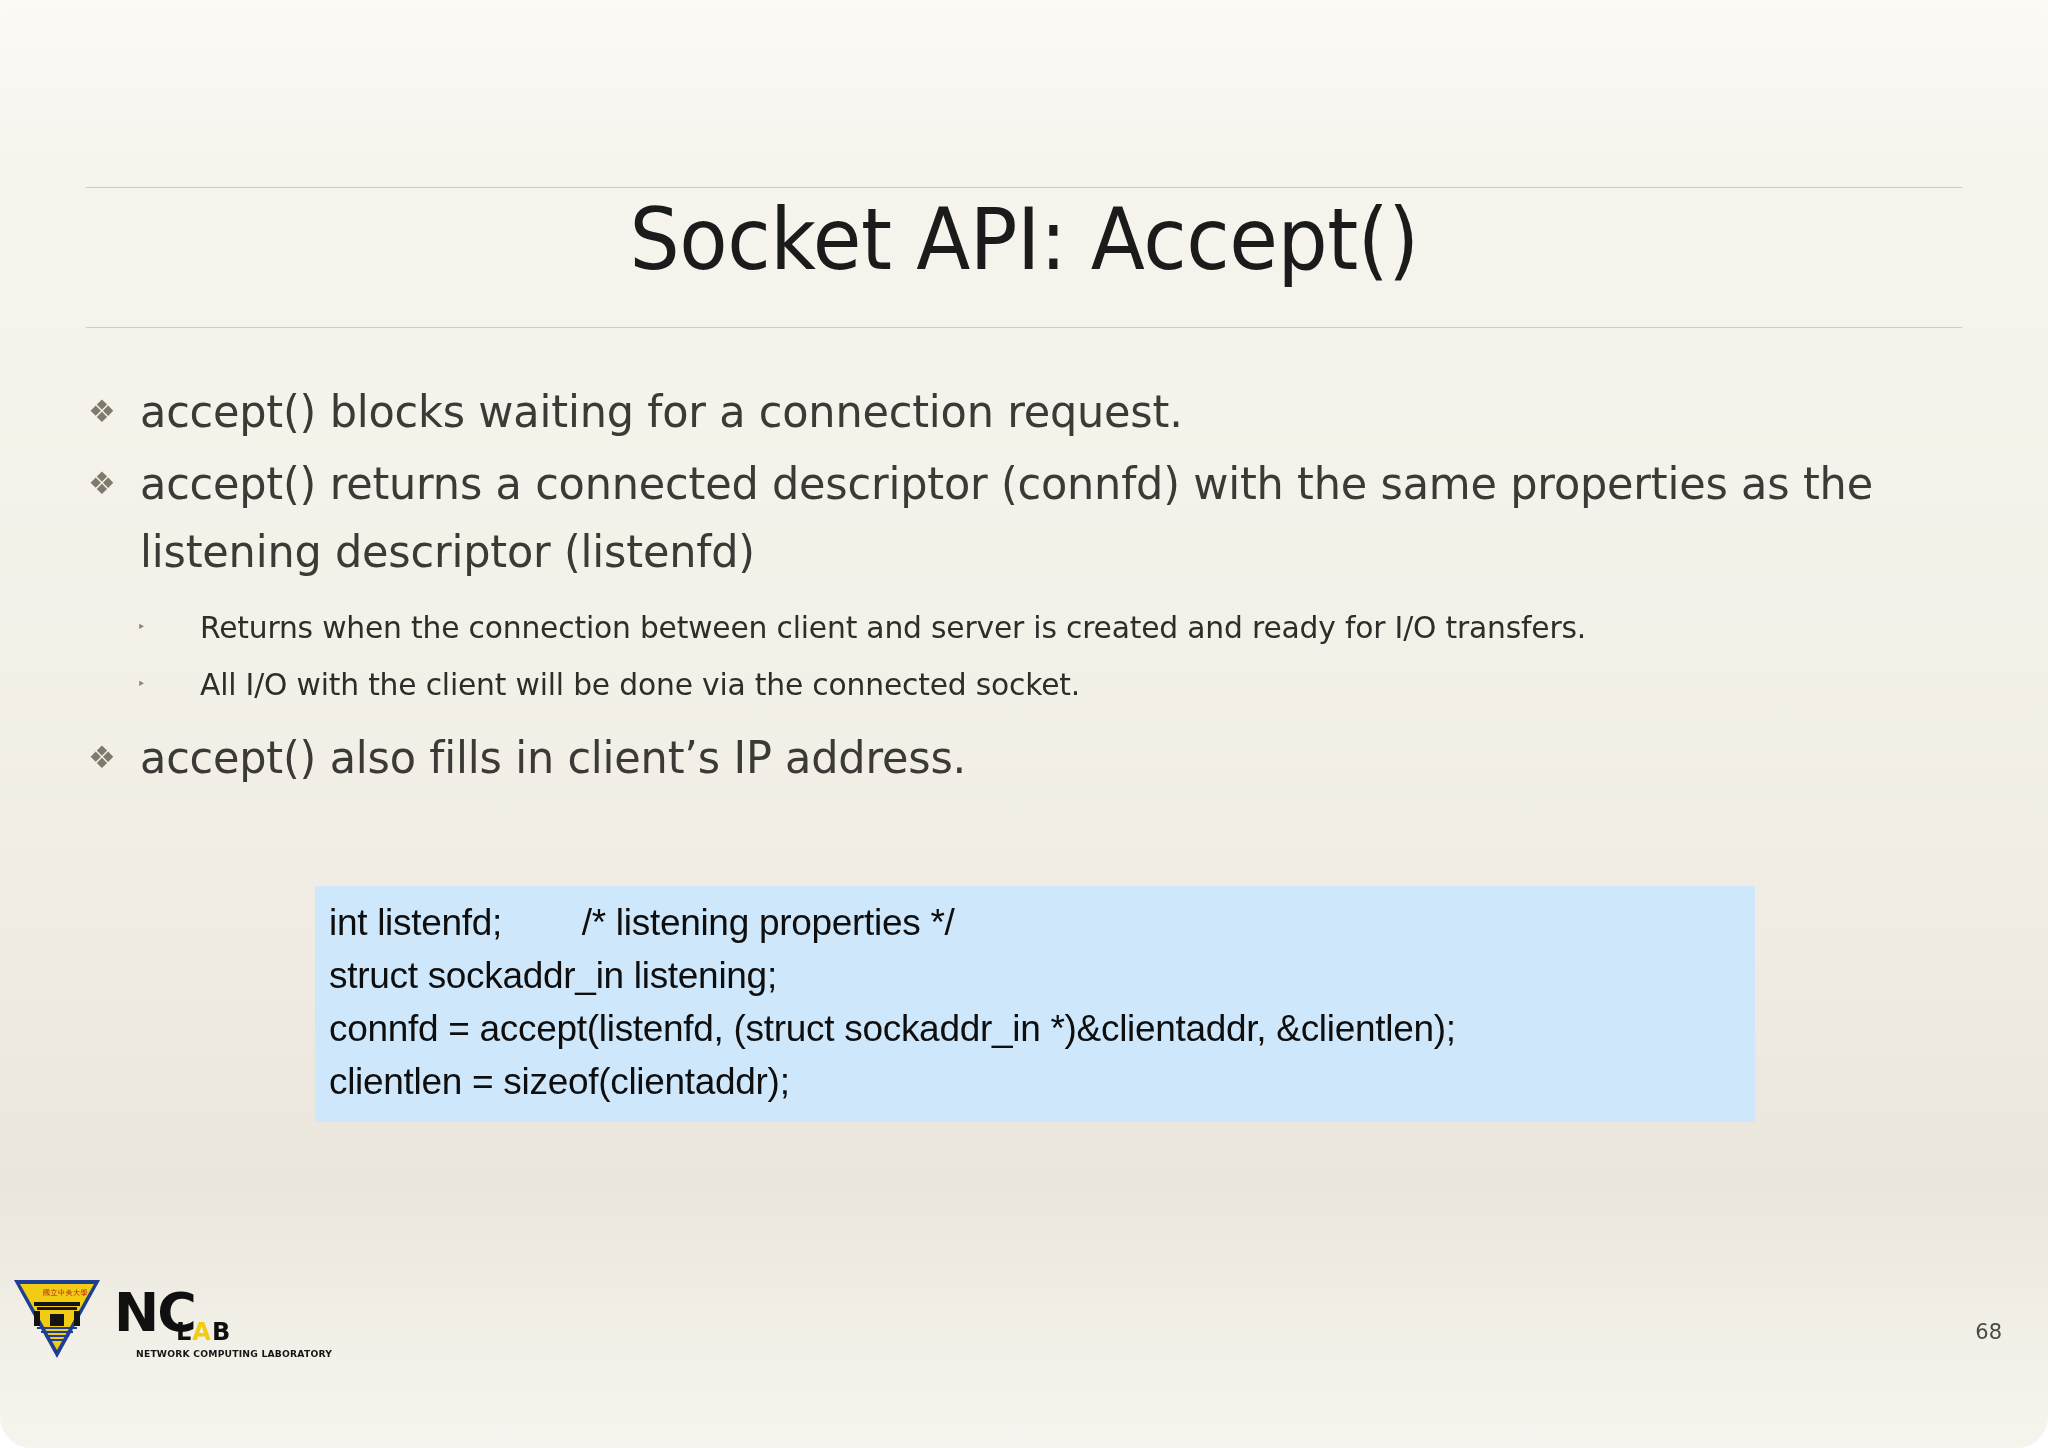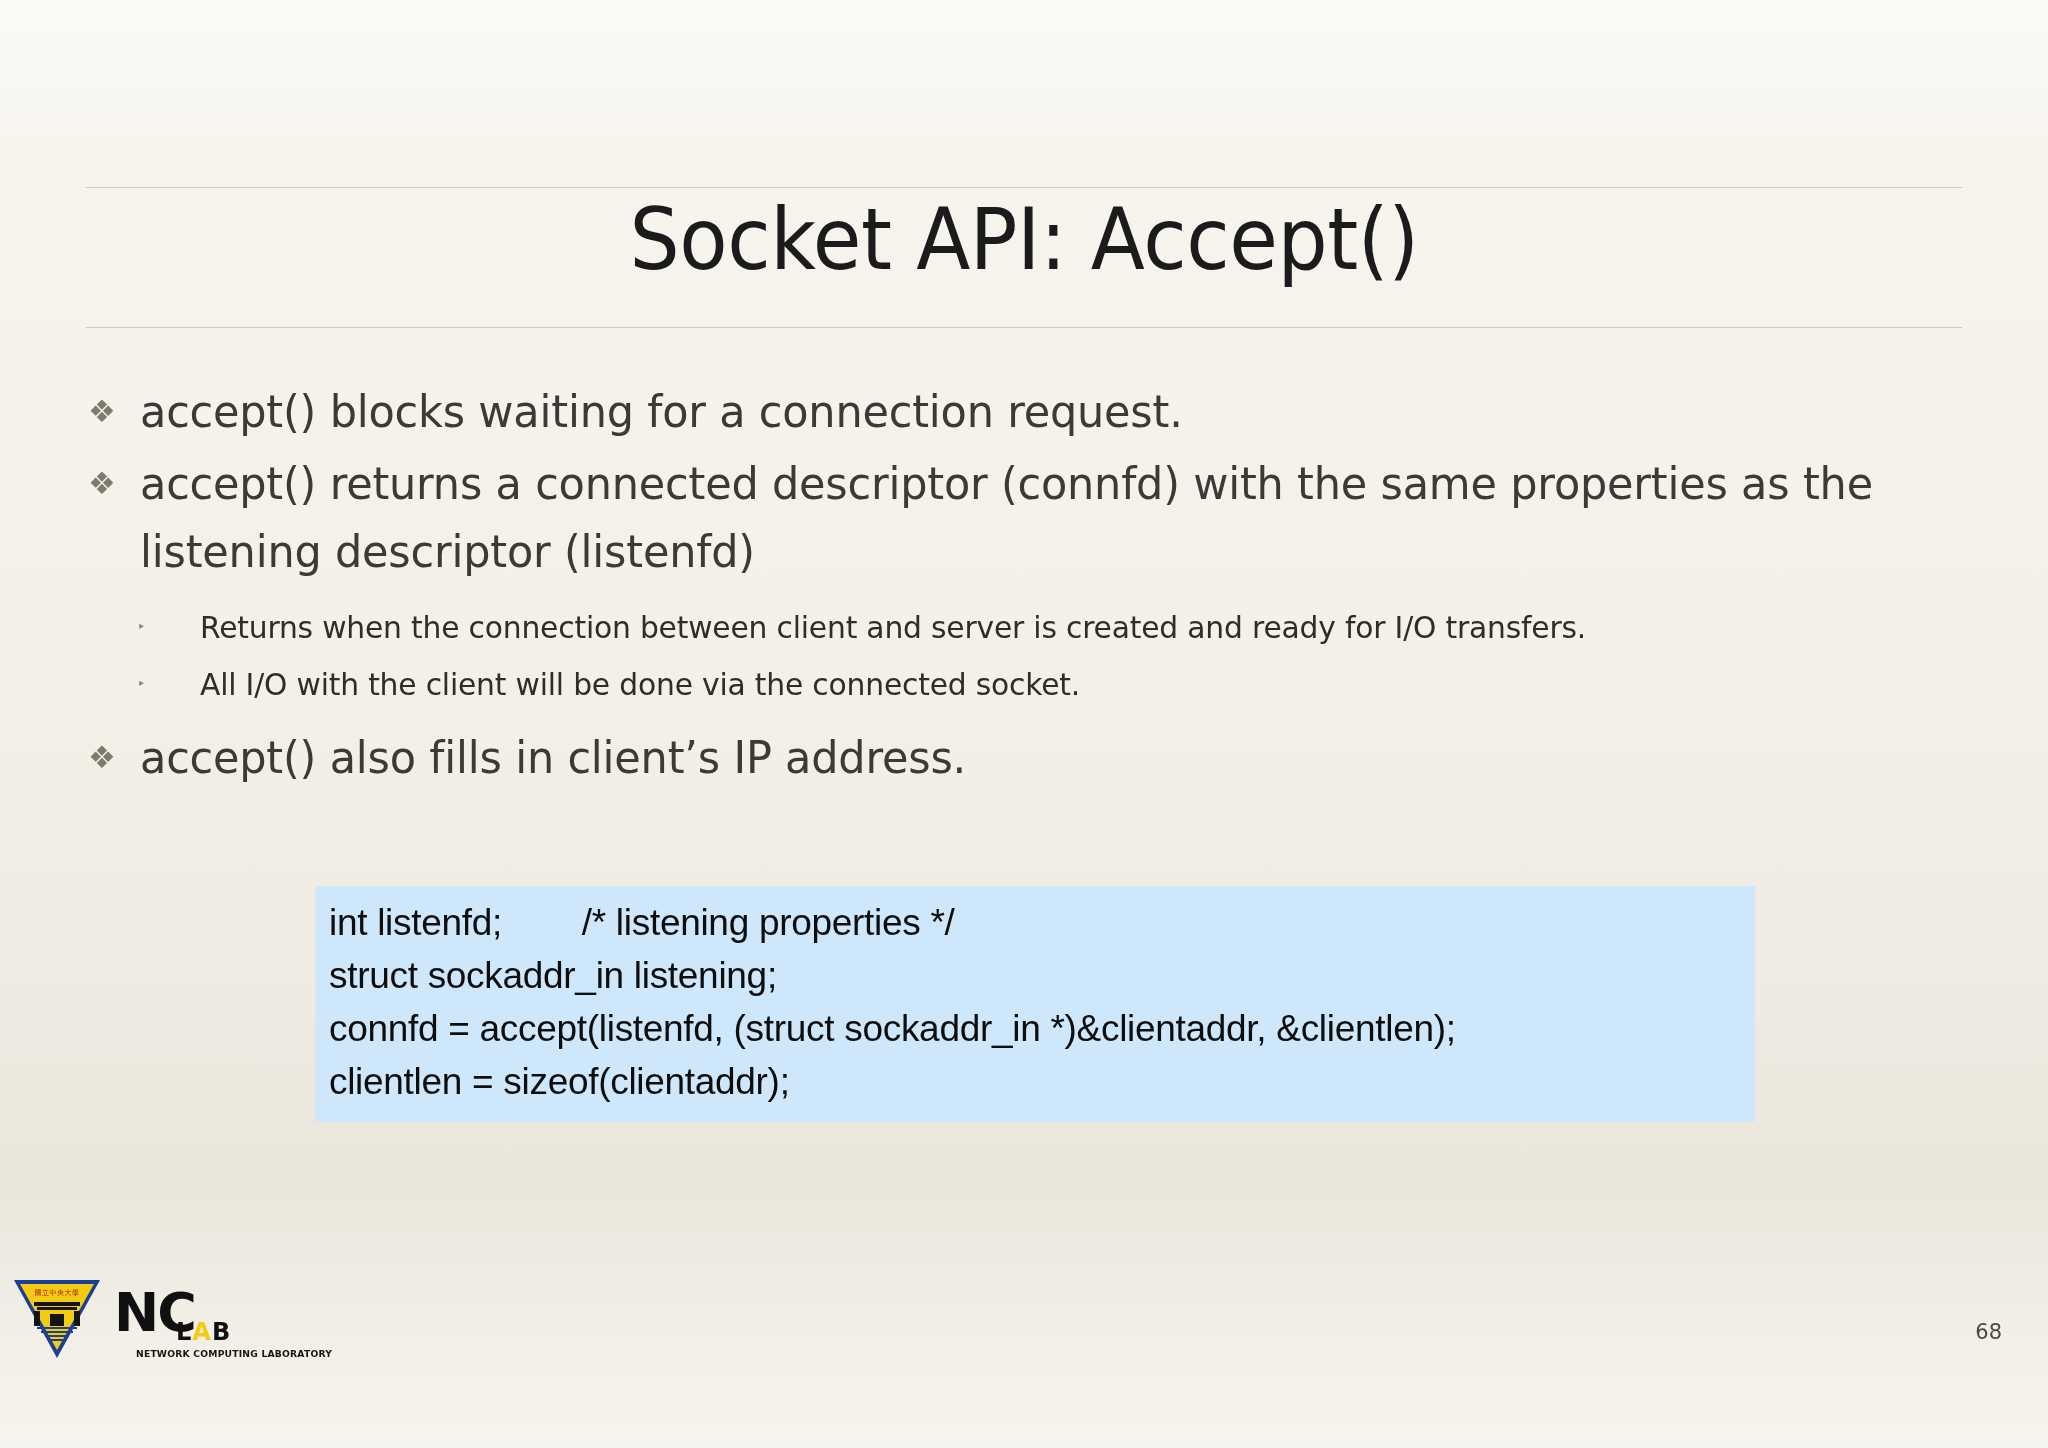--- a/index.html
+++ b/index.html
@@ -22,20 +22,21 @@
     background:
       linear-gradient(180deg,
         #f7f5ef 0%,
         #f6f3ec 22%,
         #f3f0e8 48%,
         #efebe2 68%,
         #eae6dc 82%,
         #f2efe7 92%,
         #f6f4ee 100%);
     box-sizing: border-box;
+    border-radius: 31px;
   }
   
   #slide::before {
     content: "";
     position: absolute;
     left: 0; right: 0; top: 0;
     height: 160px;
     background: linear-gradient(180deg, #fbfaf5 0%, rgba(251,250,245,0) 100%);
     pointer-events: none;
   }
@@ -185,21 +186,21 @@
   .crest .gate .bar {
     position: absolute;
     background: #141414;
   }
   .crest .cn {
     position: absolute;
     left: 12px; top: 9px;
     width: 62px;
     font-size: 7px;
     line-height: 8px;
-    text-align: center;
+    text-align: right;
     color: #b3121a;
     letter-spacing: 0.5px;
     font-family: "DejaVu Sans", sans-serif;
     white-space: nowrap;
   }
   .crest .waves {
     position: absolute;
     left: 20px; top: 47px;
     width: 46px; height: 16px;
   }

